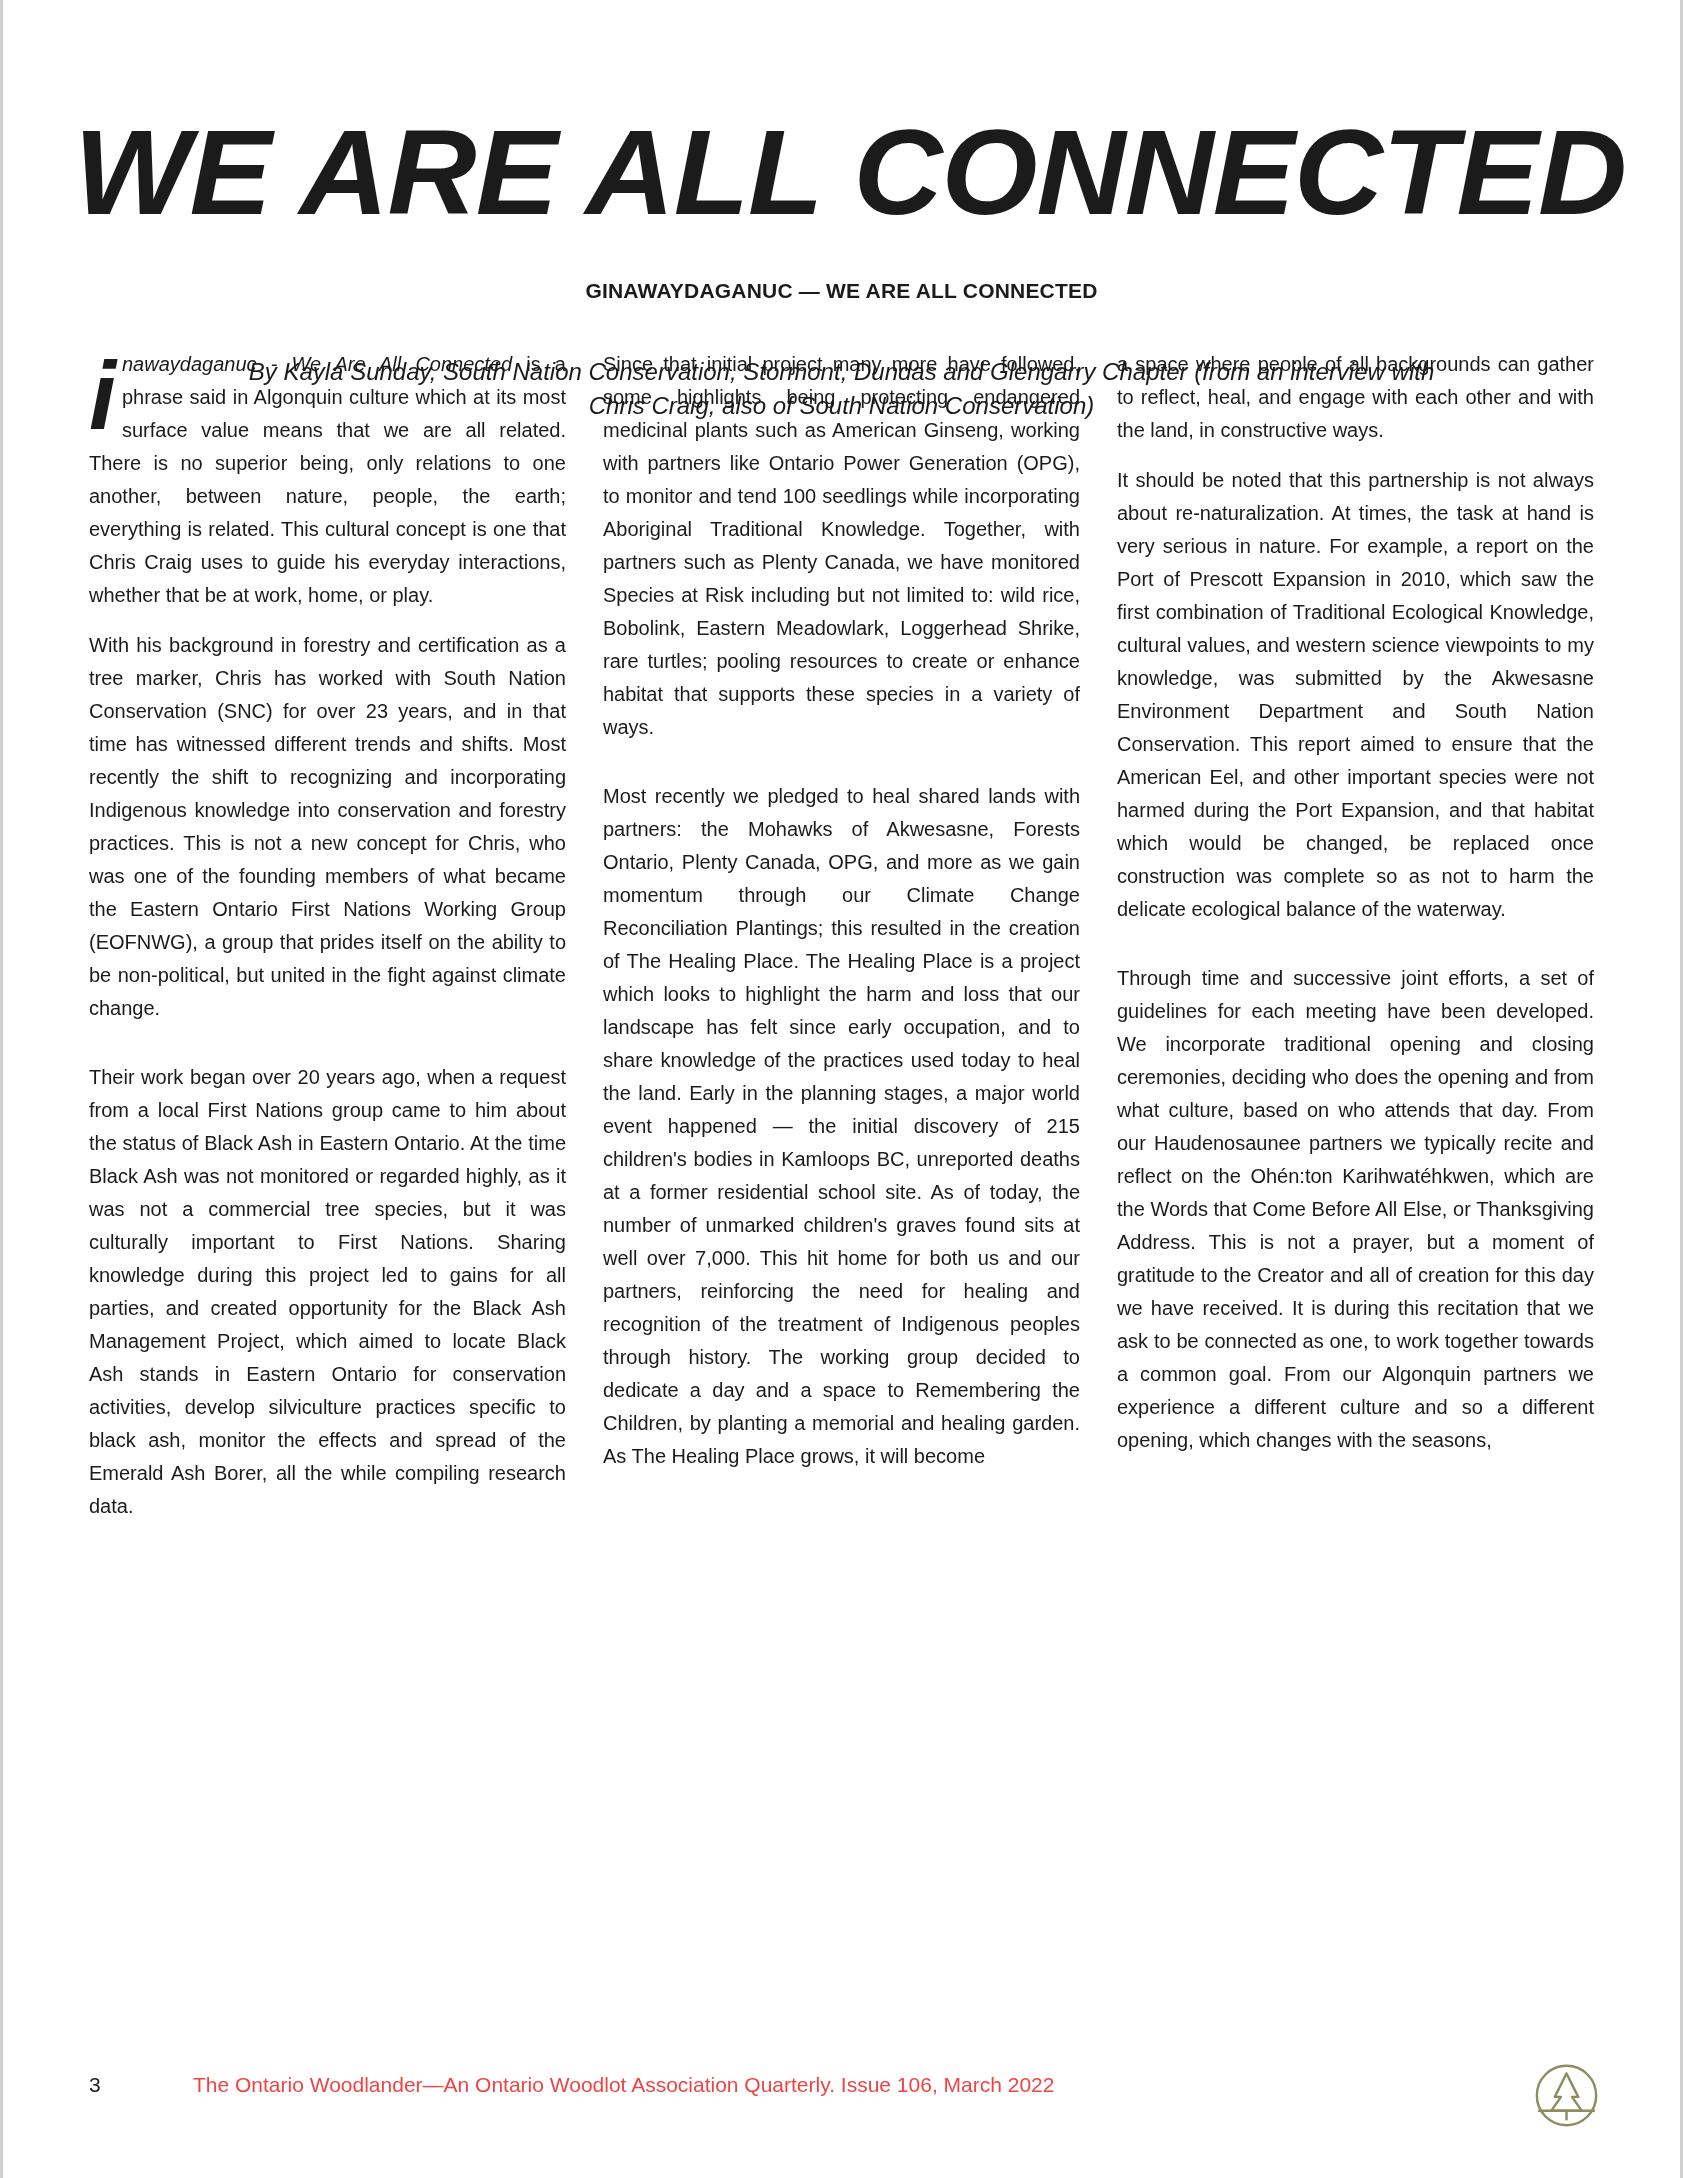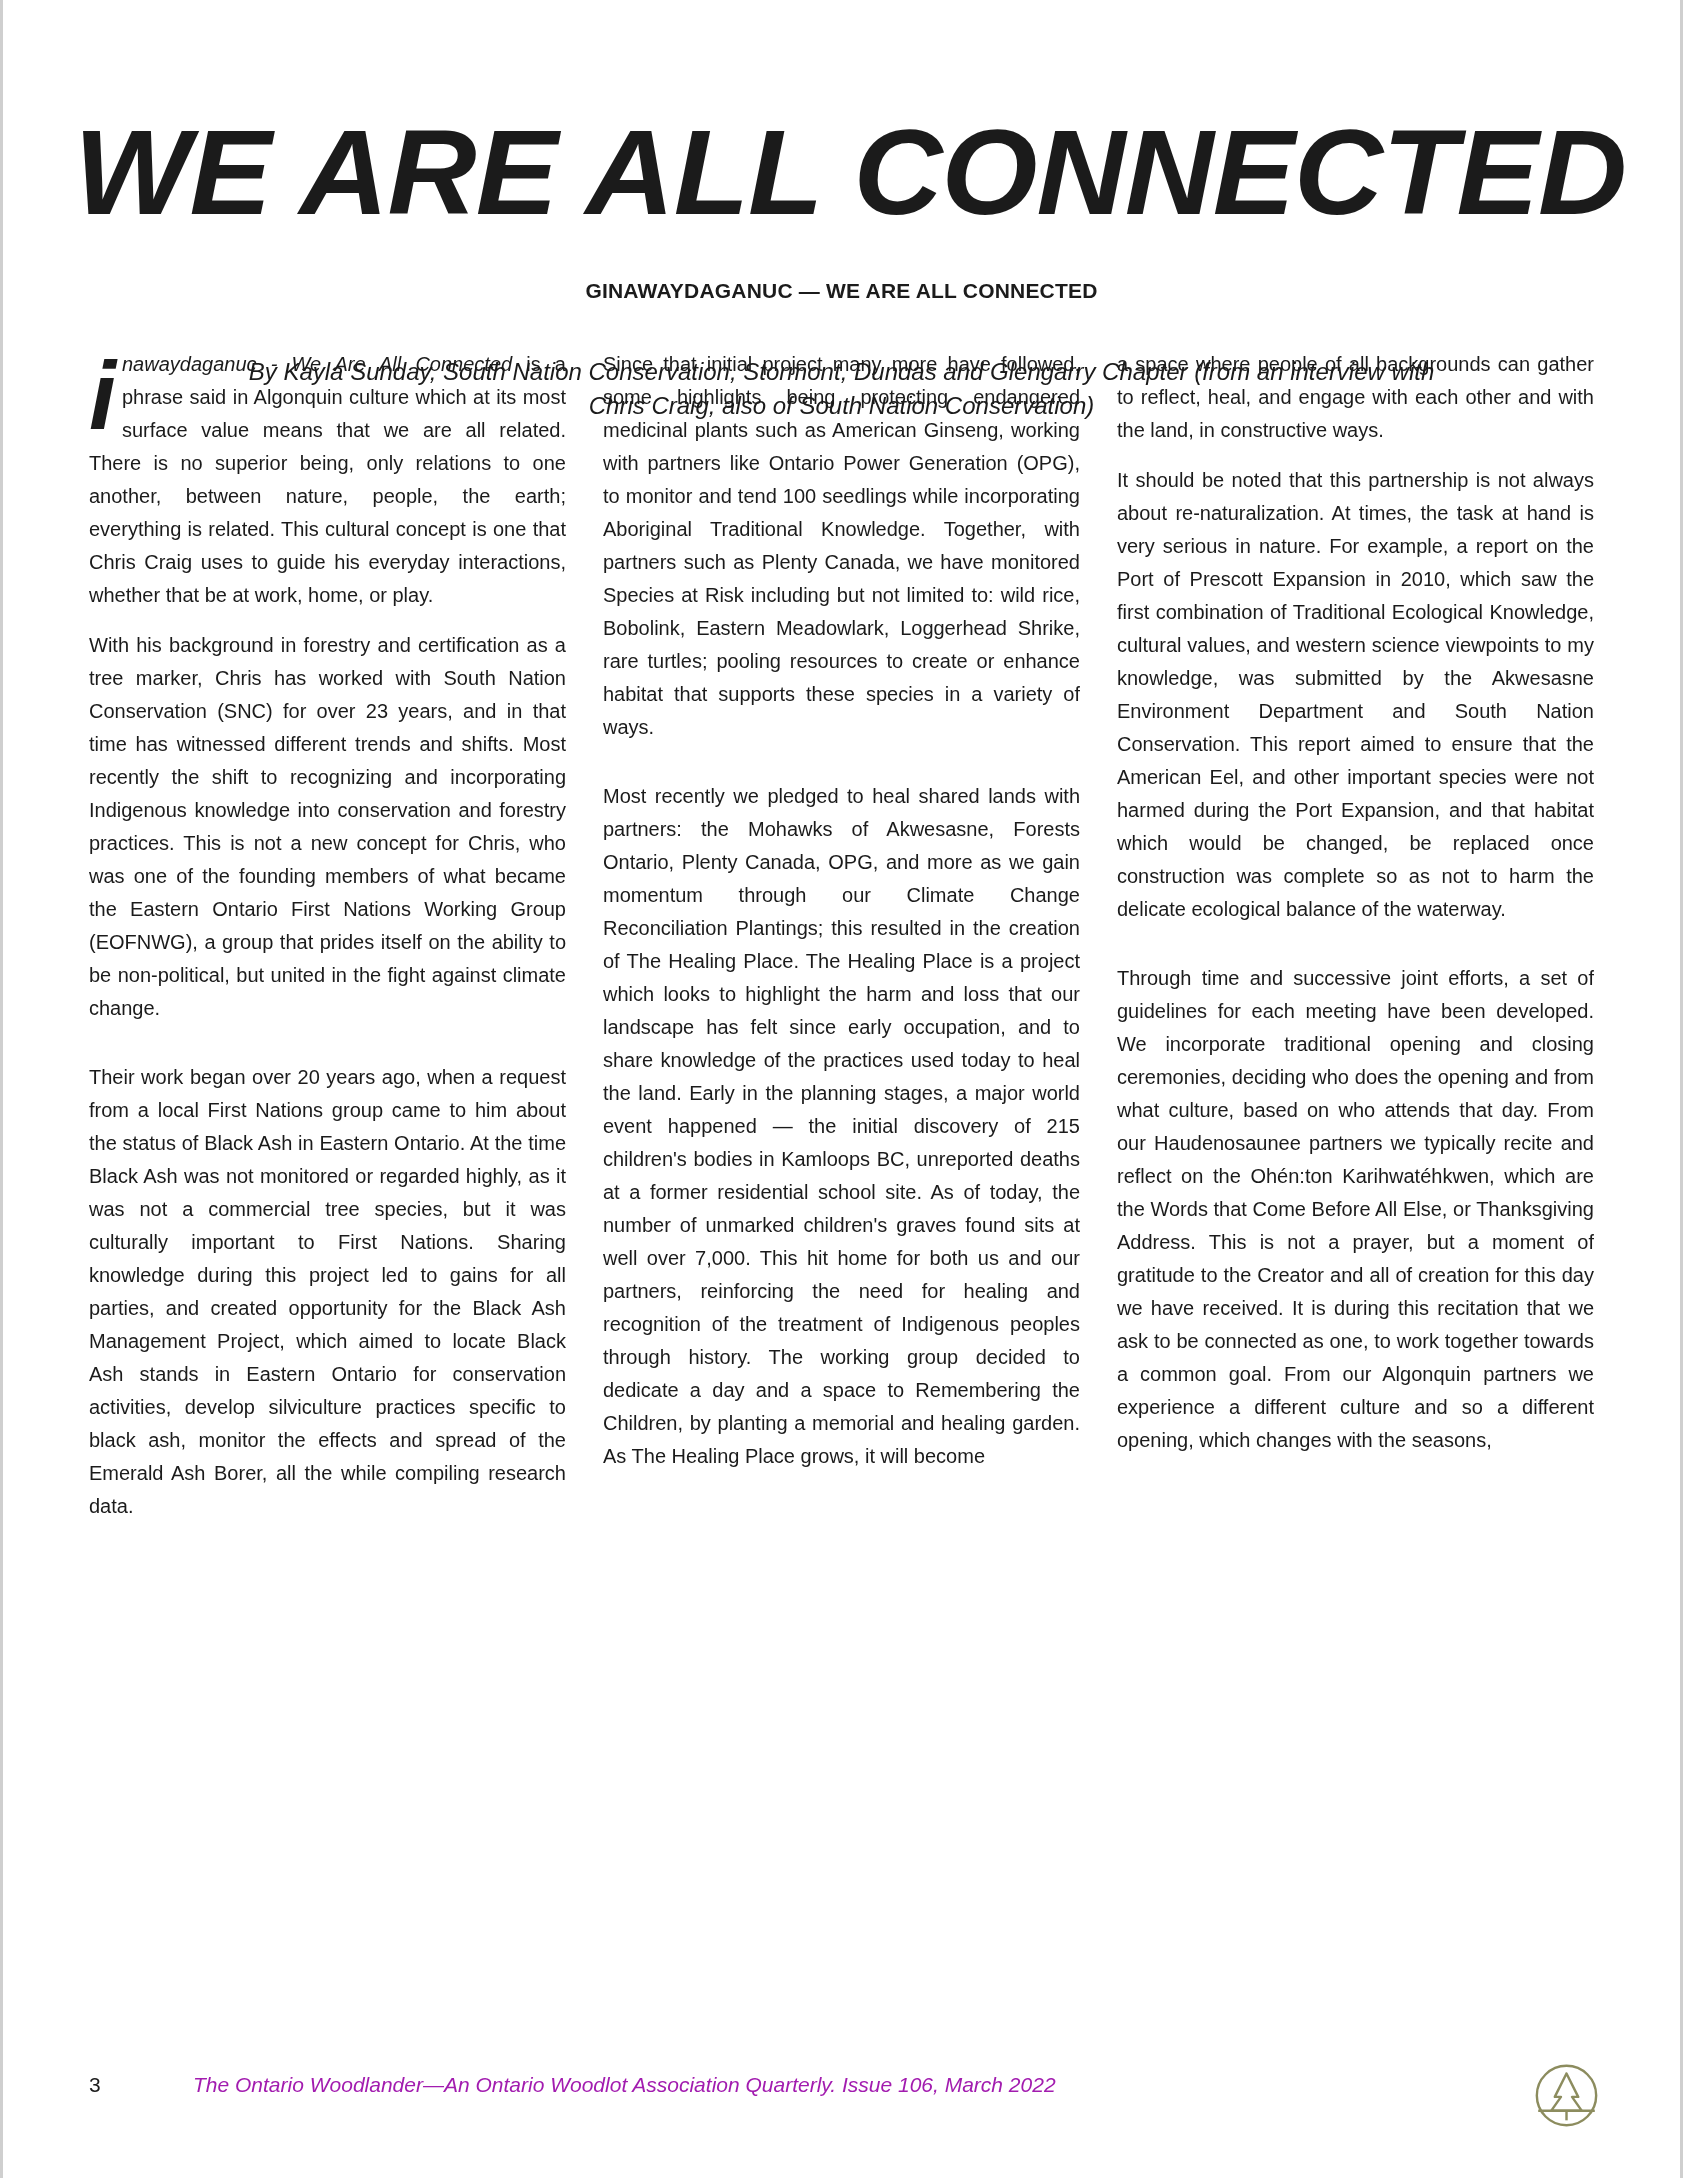--- a/index.html
+++ b/index.html
@@ -109,23 +109,22 @@
   .folio{
     position:absolute;
     left:0; top:12px;
     font-size:21px;
     color:#1b1b1b;
   }
   .footer-text{
     position:absolute;
     left:104px; top:12px;
     font-size:21px;
-    color:#a21caf;
+    color:#ef4444;
     white-space:nowrap;
-    font-style:italic;
   }
   .logo{
     position:absolute;
     right:-7px; top:0;
     width:69px;height:69px;
   }
 </style>
 </head>
 <body>
 

